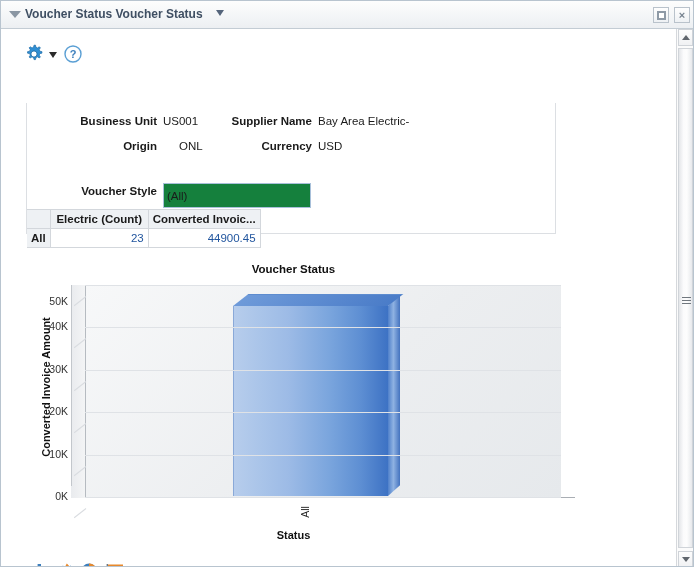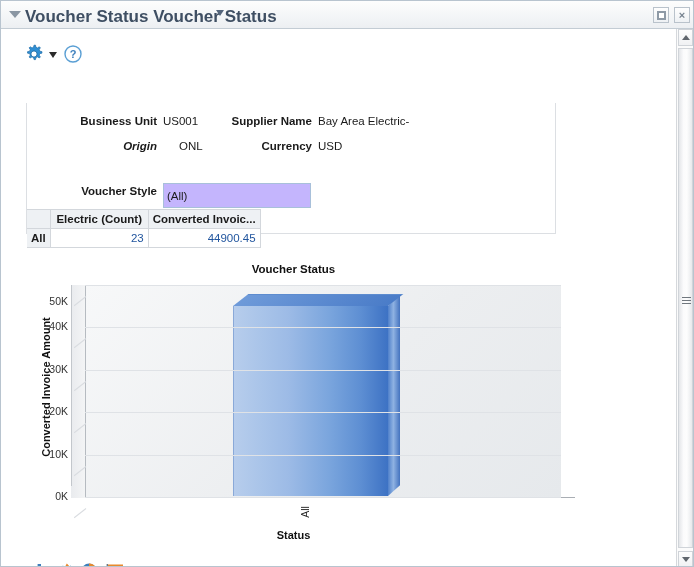--- a/index.html
+++ b/index.html
@@ -25,21 +25,21 @@
   }
   .tb-tri {
     position: absolute; left: 8px; top: 10px;
     width: 0; height: 0;
     border-left: 6px solid transparent;
     border-right: 6px solid transparent;
     border-top: 7px solid #8a96a3;
   }
   #tb-title {
     position: absolute; left: 24px; top: 6px;
-    font-size: 17px; font-weight: bold;
+    font-size: 12px; font-weight: bold;
     color: #3f4f63;
     white-space: nowrap;
   }
   #tb-caret {
     position: absolute; top: 9px;
     width: 0; height: 0;
     border-left: 4.5px solid transparent;
     border-right: 4.5px solid transparent;
     border-top: 6px solid #54657b;
   }
@@ -134,21 +134,21 @@
   .fld-value {
     position: absolute;
     font-size: 11.5px;
     color: #1a1a1a;
     white-space: nowrap;
   }
   #vs-input {
     position: absolute; left: 136px; top: 80px;
     width: 148px; height: 25px;
     border: 1px solid #a8c0da;
-    background: #c4b5fd;
+    background: #15803d;
     font-size: 11.5px;
     font-family: "Liberation Sans", sans-serif;
     color: #1a1a1a;
     padding: 0 3px;
   }
 
   
   #data-table {
     position: absolute; left: 0; top: 106px;
     border-collapse: collapse;
@@ -368,21 +368,21 @@
 
 
       <div id="pivot-body">
 
         <div class="fld-label" style="left:20px; top:12px; width:110px;">Business Unit</div>
         <div class="fld-value" style="left:136px; top:12px;">US001</div>
 
         <div class="fld-label" style="left:175px; top:12px; width:110px; text-align:right;">Supplier Name</div>
         <div class="fld-value" style="left:291px; top:12px;">Bay Area Electric-</div>
 
-        <div class="fld-label" style="left:20px; top:37px; width:110px;font-style:italic;">Origin</div>
+        <div class="fld-label" style="left:20px; top:37px; width:110px;">Origin</div>
         <div class="fld-value" style="left:152px; top:37px;">ONL</div>
 
         <div class="fld-label" style="left:175px; top:37px; width:110px; text-align:right;">Currency</div>
         <div class="fld-value" style="left:291px; top:37px;">USD</div>
 
         <div class="fld-label" style="left:20px; top:82px; width:110px;">Voucher Style</div>
         <input id="vs-input" type="text" value="(All)" style="">
 
         <table id="data-table">
           <thead>

